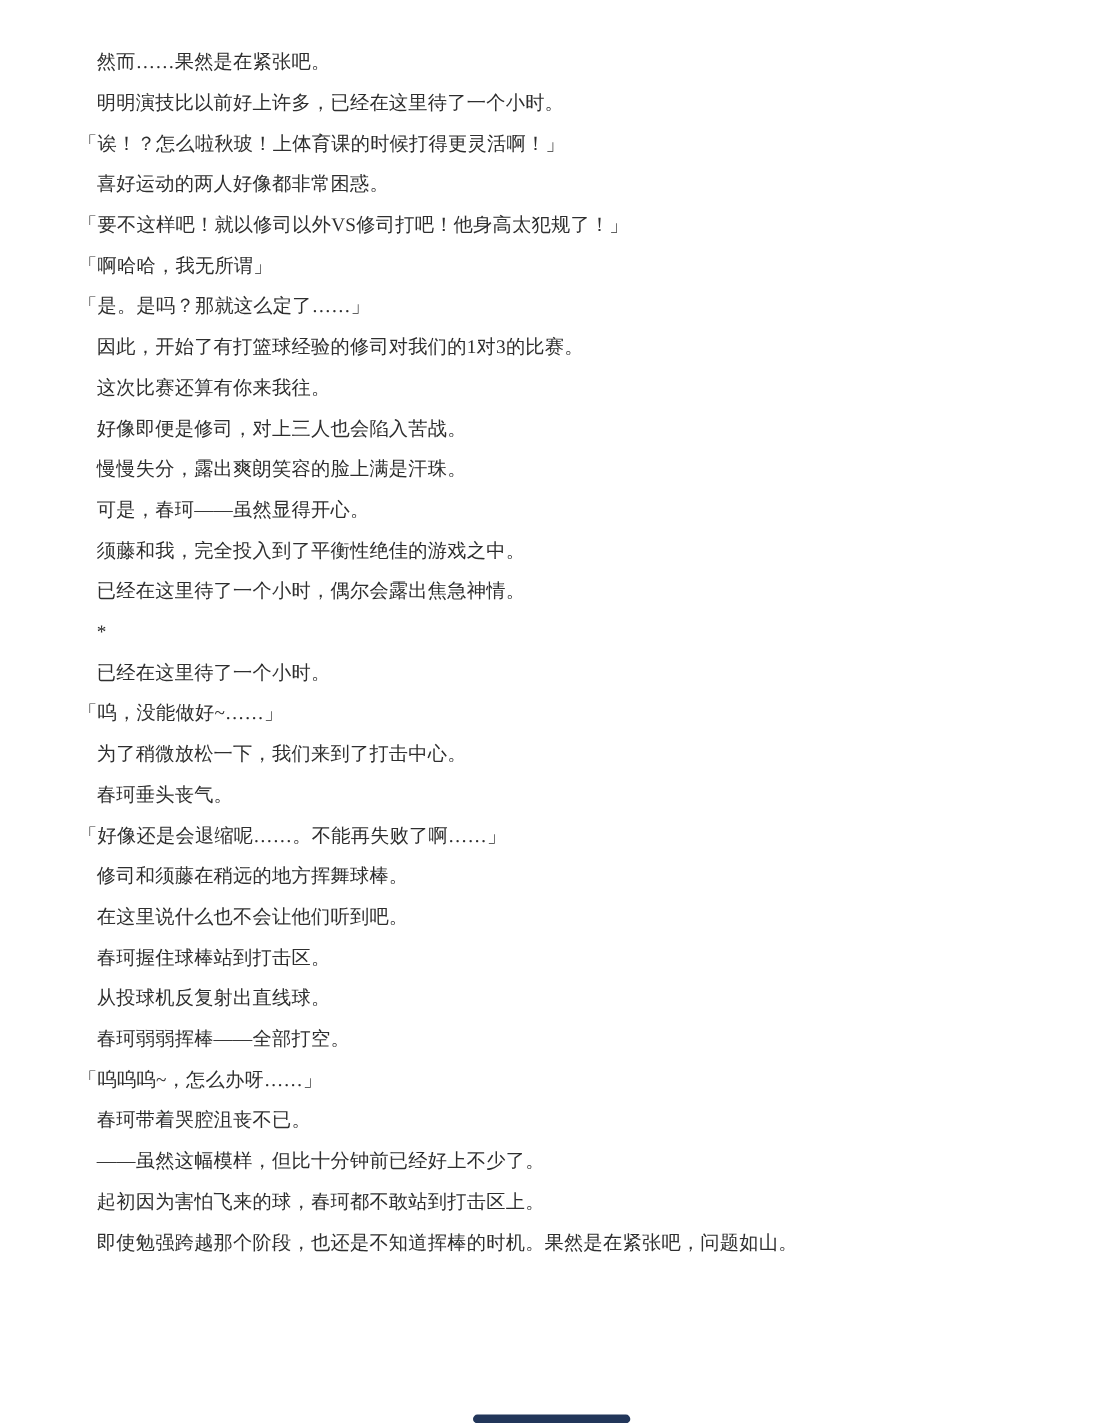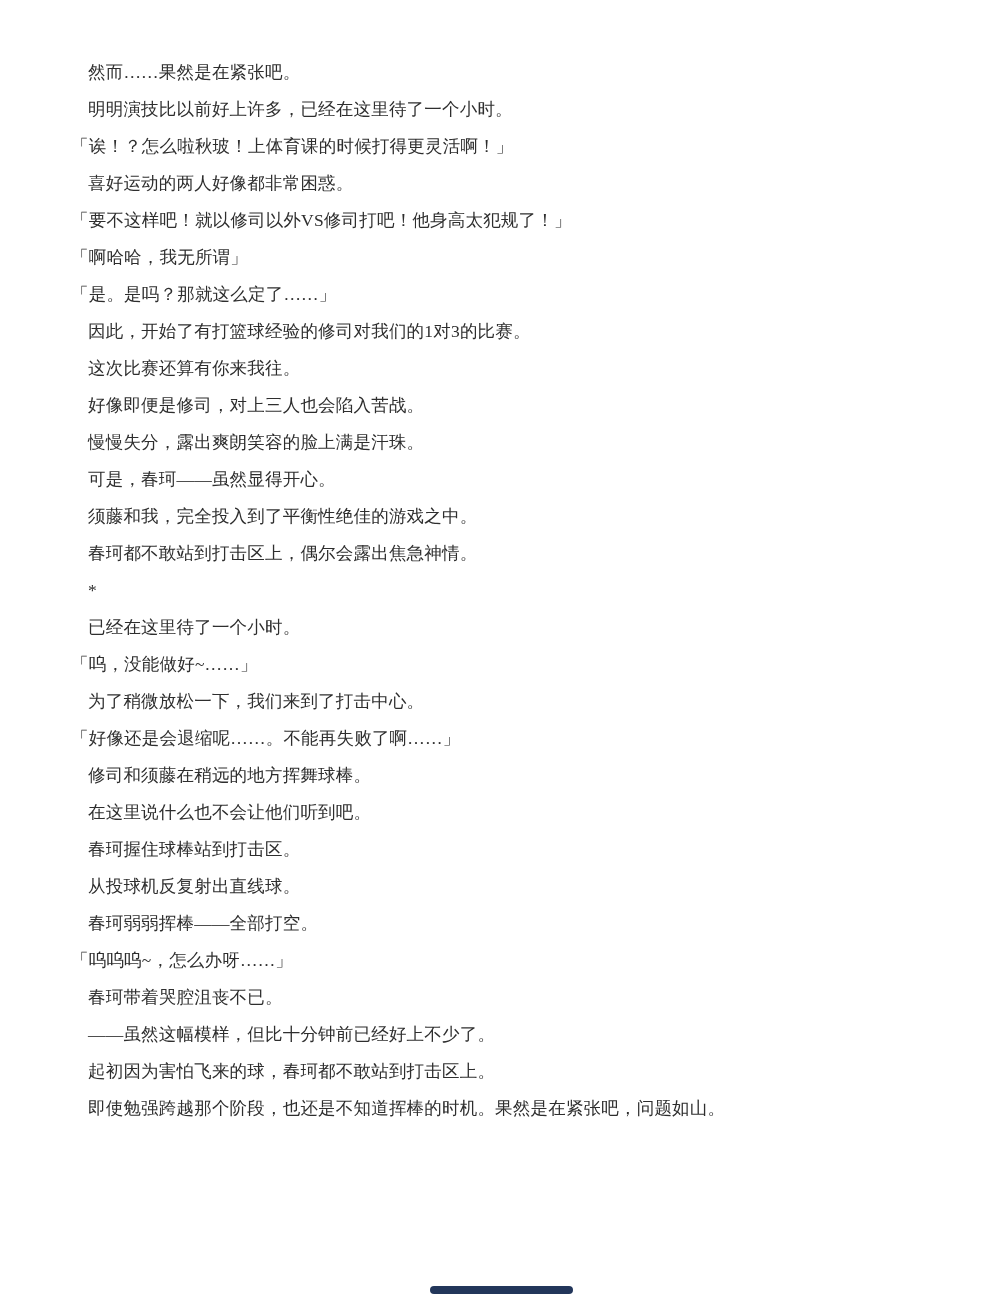--- a/index.html
+++ b/index.html
@@ -14,21 +14,21 @@
     overflow: hidden;
     font-family: "Liberation Serif", "DejaVu Serif", serif;
   }
   .page {
     position: absolute;
     top: 0; left: 0;
     width: 1000px;
     height: 1120px;
     background: #ffffff;
     box-sizing: border-box;
-    padding: 60px 60px 0 88px;
+    padding: 44px 60px 0 88px;
   }
   .line {
     margin: 0 0 13px 0;
     font-size: 17.5px;
     line-height: 24px;
     color: #2e2e2e;
     letter-spacing: 0.2px;
     white-space: nowrap;
     font-weight: normal;
   }
@@ -60,25 +60,26 @@
       <p class="line normal">喜好运动的两人好像都非常困惑。</p>
       <p class="line quote">「要不这样吧！就以修司以外VS修司打吧！他身高太犯规了！」</p>
       <p class="line quote">「啊哈哈，我无所谓」</p>
       <p class="line quote">「是。是吗？那就这么定了……」</p>
       <p class="line normal">因此，开始了有打篮球经验的修司对我们的1对3的比赛。</p>
       <p class="line normal">这次比赛还算有你来我往。</p>
       <p class="line normal">好像即便是修司，对上三人也会陷入苦战。</p>
       <p class="line normal">慢慢失分，露出爽朗笑容的脸上满是汗珠。</p>
       <p class="line normal">可是，春珂——虽然显得开心。</p>
       <p class="line normal">须藤和我，完全投入到了平衡性绝佳的游戏之中。</p>
-      <p class="line normal">春珂都不敢站到打击区上，偶尔会露出焦急神情。</p>
+      <p class="line normal">已经在这里待了一个小时，偶尔会露出焦急神情。</p>
       <p class="line marker">*</p>
       <p class="line normal">已经在这里待了一个小时。</p>
       <p class="line quote">「呜，没能做好~……」</p>
       <p class="line normal">为了稍微放松一下，我们来到了打击中心。</p>
+      <p class="line normal">春珂垂头丧气。</p>
       <p class="line quote">「好像还是会退缩呢……。不能再失败了啊……」</p>
       <p class="line normal">修司和须藤在稍远的地方挥舞球棒。</p>
       <p class="line normal">在这里说什么也不会让他们听到吧。</p>
       <p class="line normal">春珂握住球棒站到打击区。</p>
       <p class="line normal">从投球机反复射出直线球。</p>
       <p class="line normal">春珂弱弱挥棒——全部打空。</p>
       <p class="line quote">「呜呜呜~，怎么办呀……」</p>
       <p class="line normal">春珂带着哭腔沮丧不已。</p>
       <p class="line normal">——虽然这幅模样，但比十分钟前已经好上不少了。</p>
       <p class="line normal">起初因为害怕飞来的球，春珂都不敢站到打击区上。</p>

